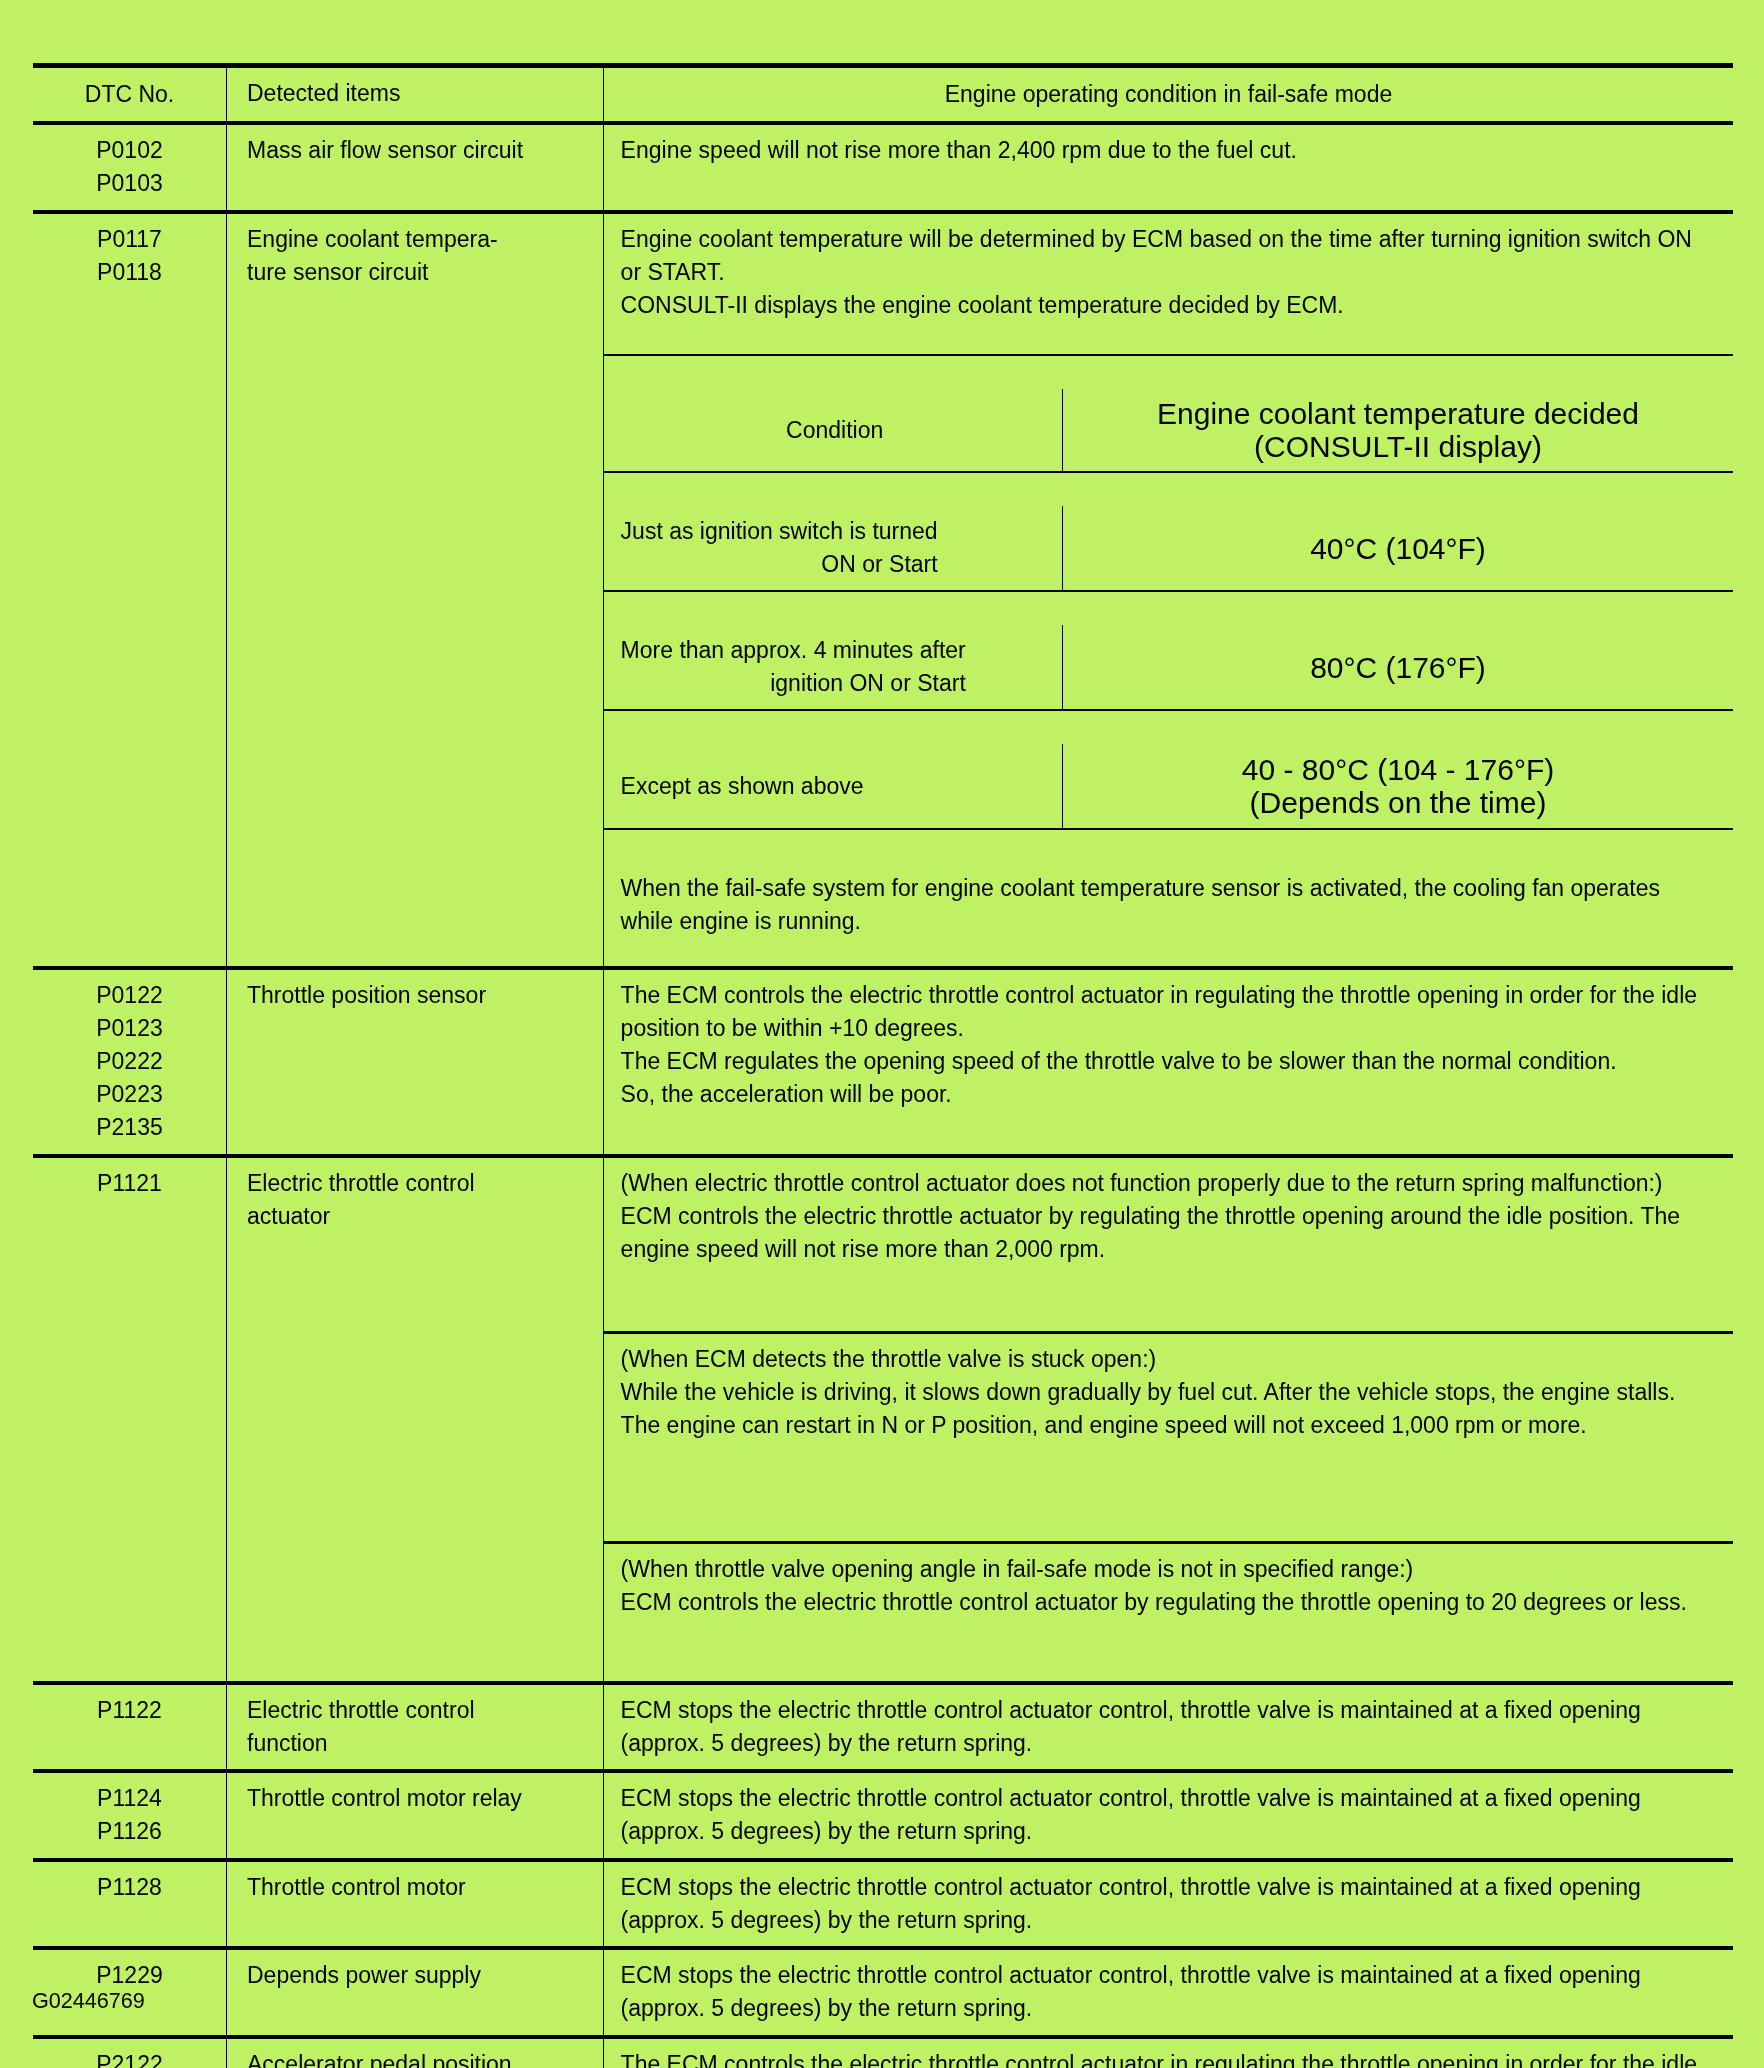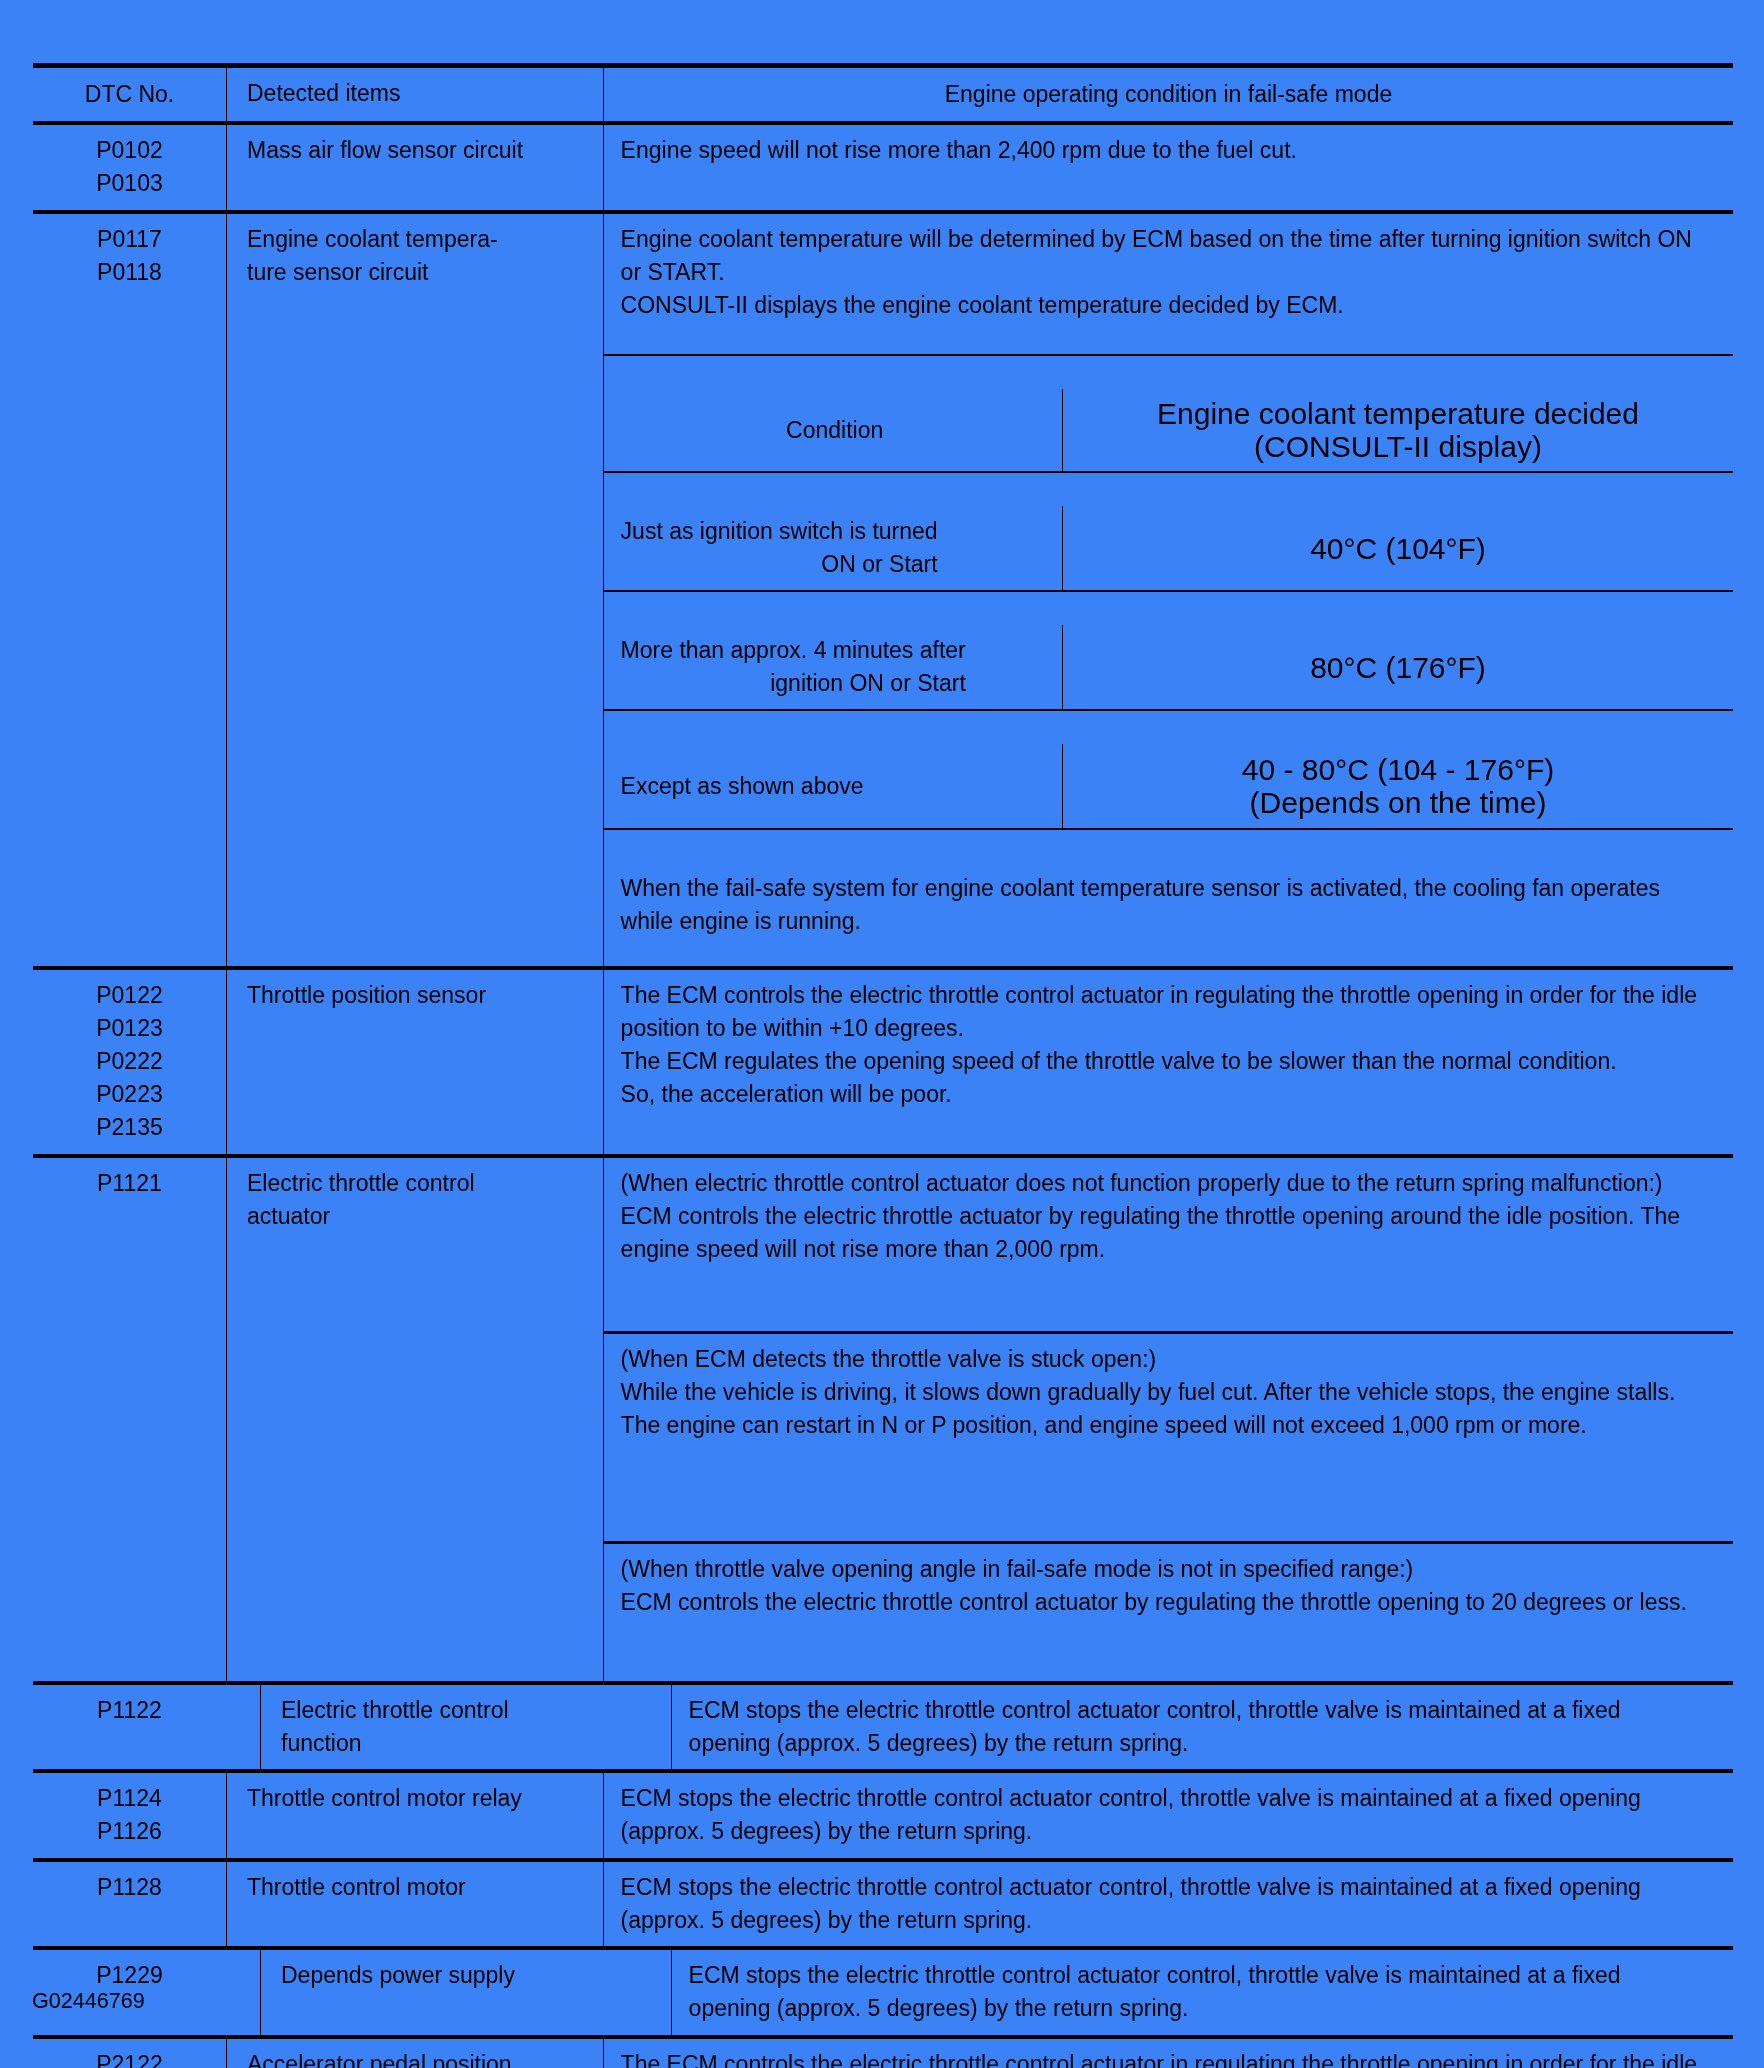--- a/index.html
+++ b/index.html
@@ -6,21 +6,21 @@
     margin: 0;
     padding: 0;
     background: #ffffff;
     color: #000000;
     font-family: "Liberation Sans", sans-serif;
   }
   .page {
     position: relative;
     width: 1764px;
     height: 2068px;
-    background: #3b82f6;
+    background: #bef264;
     overflow: hidden;
   }
   .dtc-table {
     position: absolute;
     left: 33px;
     top: 63px;
     width: 1700px;
     border-top: 5px solid #000;
     border-bottom: 5px solid #000;
   }
@@ -46,21 +46,21 @@
   .c2 { padding: 9.1px 13.3px 9.1px 20px; }
   .c3-text { padding: 9.1px 35px 9.1px 16.6px; }
 
   
   .header-row { min-height: 53px; }
   .header-row .c1 { padding-top: 10px; }
   .header-row .c3 { text-align: center; padding: 10px 5px; }
 
   
   .mh-102 { min-height: 85px; }
-  .mh-100 { min-height: 83px; gap: 34px; }
+  .mh-100 { min-height: 83px; }
   .mh-98  { min-height: 81px; }
   .mh-221 { min-height: 184px; }
   .mh-225 { min-height: 187px; }
 
   
   .c3.complex { padding: 0; display: flex; flex-direction: column; }
   .intro {
     min-height: 122px;
     border-bottom: 2.5px solid #000;
   }

